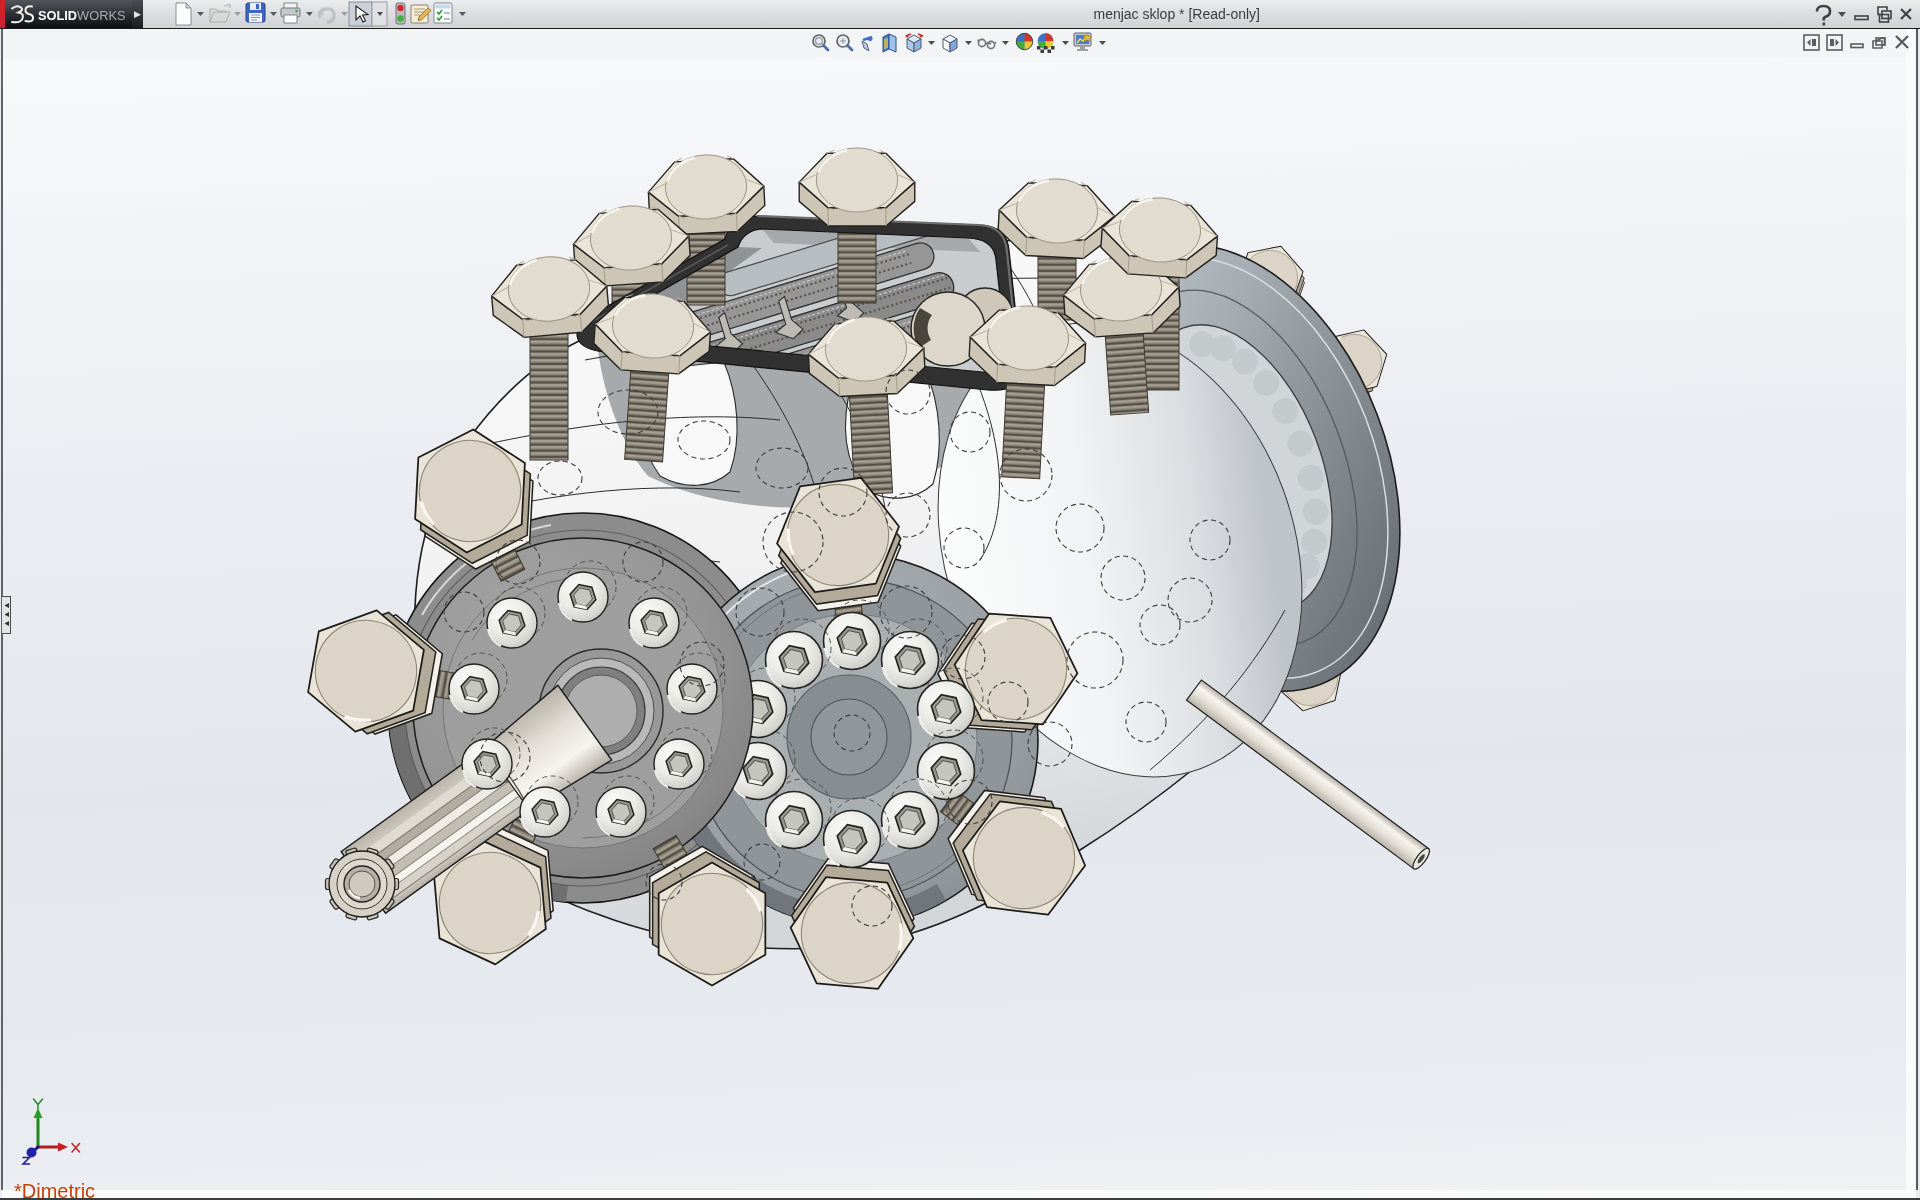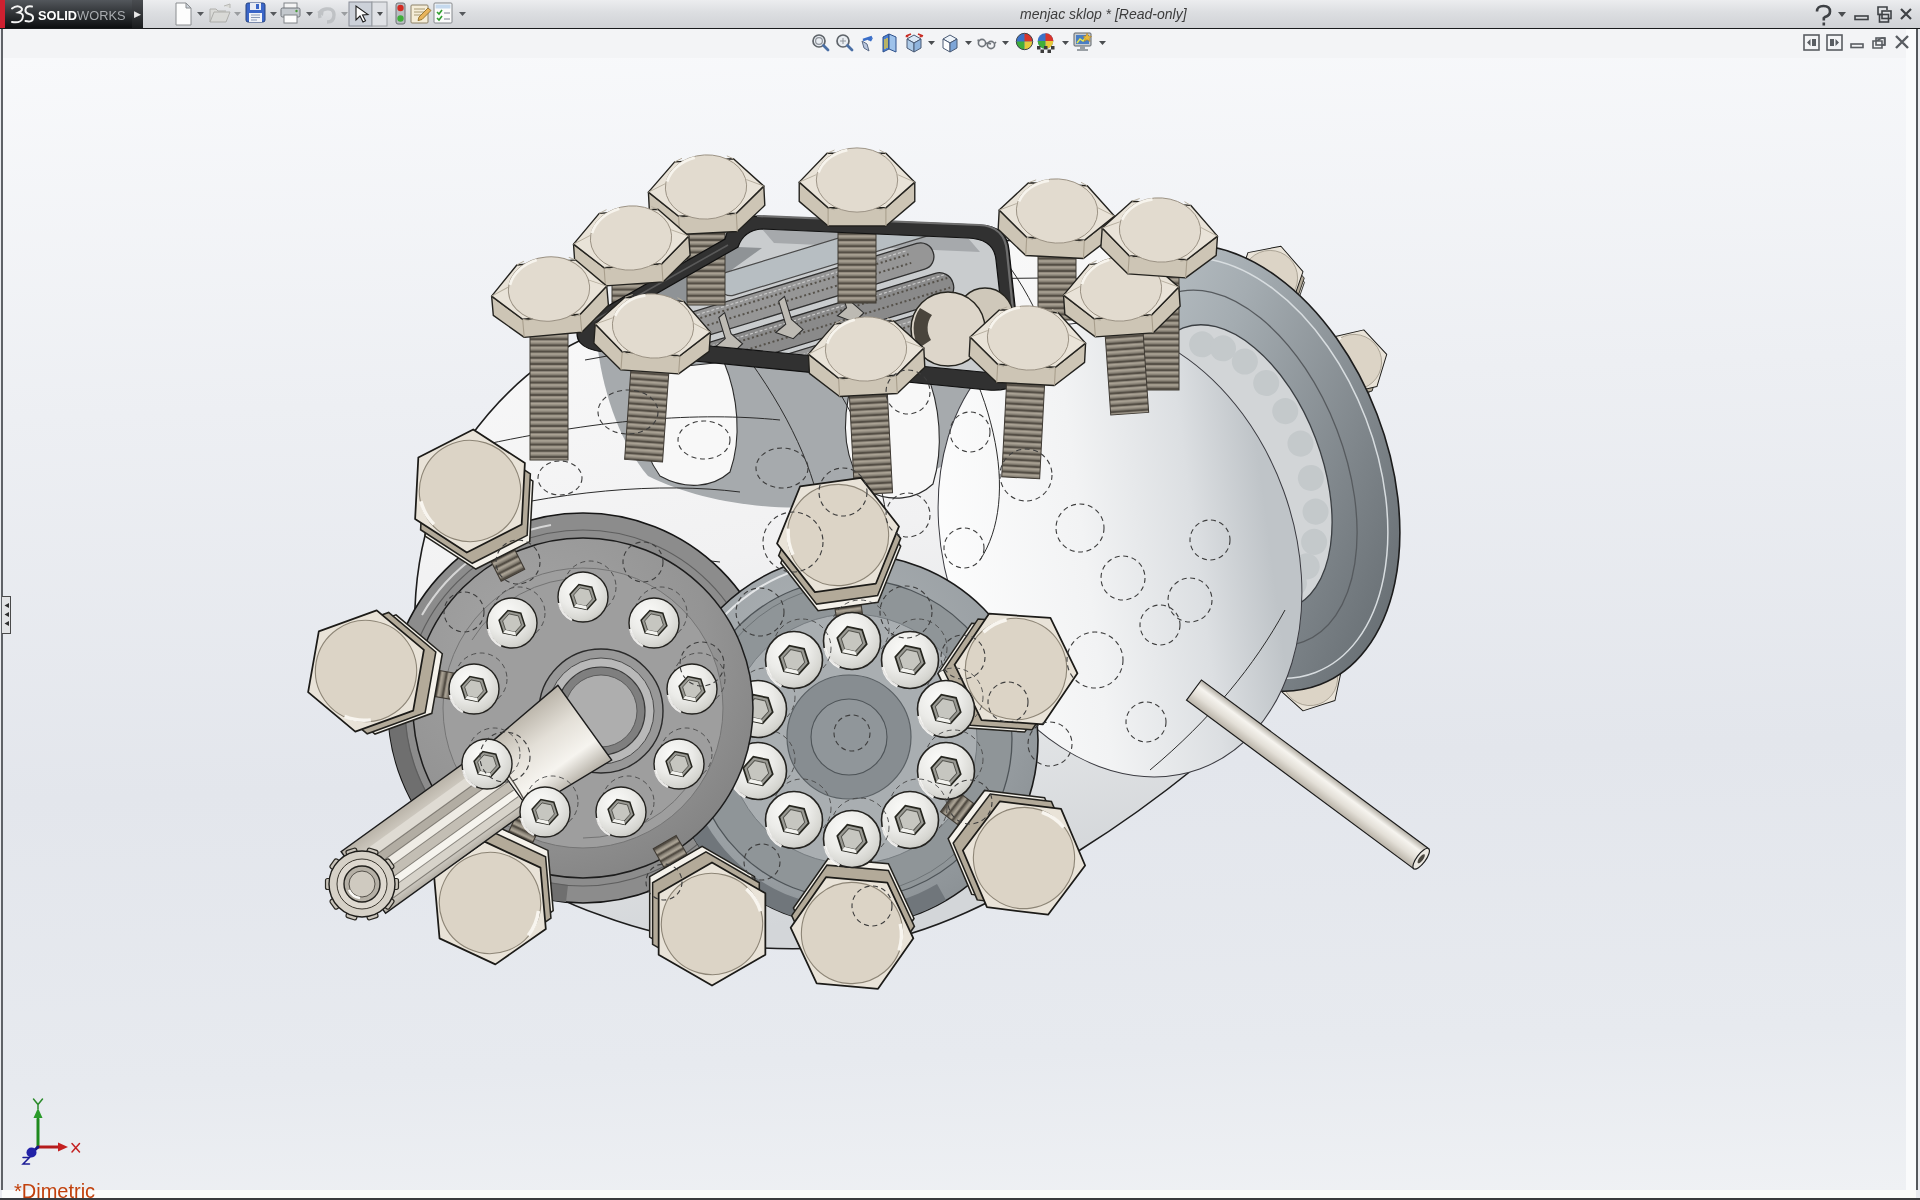--- a/index.html
+++ b/index.html
@@ -6,21 +6,21 @@
 #app{position:relative;width:1920px;height:1200px;background:#e9ebef;}
 
 #titlebar{position:absolute;left:0;top:0;width:1920px;height:28px;
  background:linear-gradient(#ecedef, #dcdee1 45%, #d0d2d6);}
 #redstrip{position:absolute;left:0;top:0;width:5px;height:28px;background:#cf2030;}
 #logoblock{position:absolute;left:5px;top:0;width:127px;height:28px;
  background:linear-gradient(#53575c, #2b2e31 55%, #0d0f11);}
 #flyout{position:absolute;left:132px;top:0;width:11px;height:28px;
  background:linear-gradient(#4a4d51,#1a1c1e);color:#e8e8e8;font-size:9px;line-height:28px;text-align:center;}
 #title-text{position:absolute;left:1020px;top:0;width:240px;height:28px;line-height:29px;
- text-align:left;font-size:14px;color:#3c3c3c;font-style:italic;}
+ text-align:right;font-size:14px;color:#3c3c3c;}
 #sepline{position:absolute;left:0;top:28px;width:1920px;height:1px;background:#17191b;}
 
 #viewport{position:absolute;left:2px;top:58px;width:1904px;height:1132px;
  background:linear-gradient(178deg,#f8f9fb 0%,#edeff3 30%,#e3e6ec 62%,#e7eaef 86%,#eff1f4 100%);}
 #vp-top{position:absolute;left:2px;top:29px;width:1904px;height:29px;background:#f3f4f6;}
 #borderL{position:absolute;left:1px;top:29px;width:2px;height:1161px;background:#5f6267;}
 #stripR{position:absolute;left:1906px;top:29px;width:10px;height:1161px;background:#fafbfc;}
 #borderR{position:absolute;left:1916px;top:29px;width:2px;height:1161px;background:#55585c;}
 #stripB{position:absolute;left:2px;top:1190px;width:1914px;height:8px;background:#fbfcfa;}
 #borderB{position:absolute;left:0;top:1198px;width:1920px;height:2px;background:#3a3c3e;}

